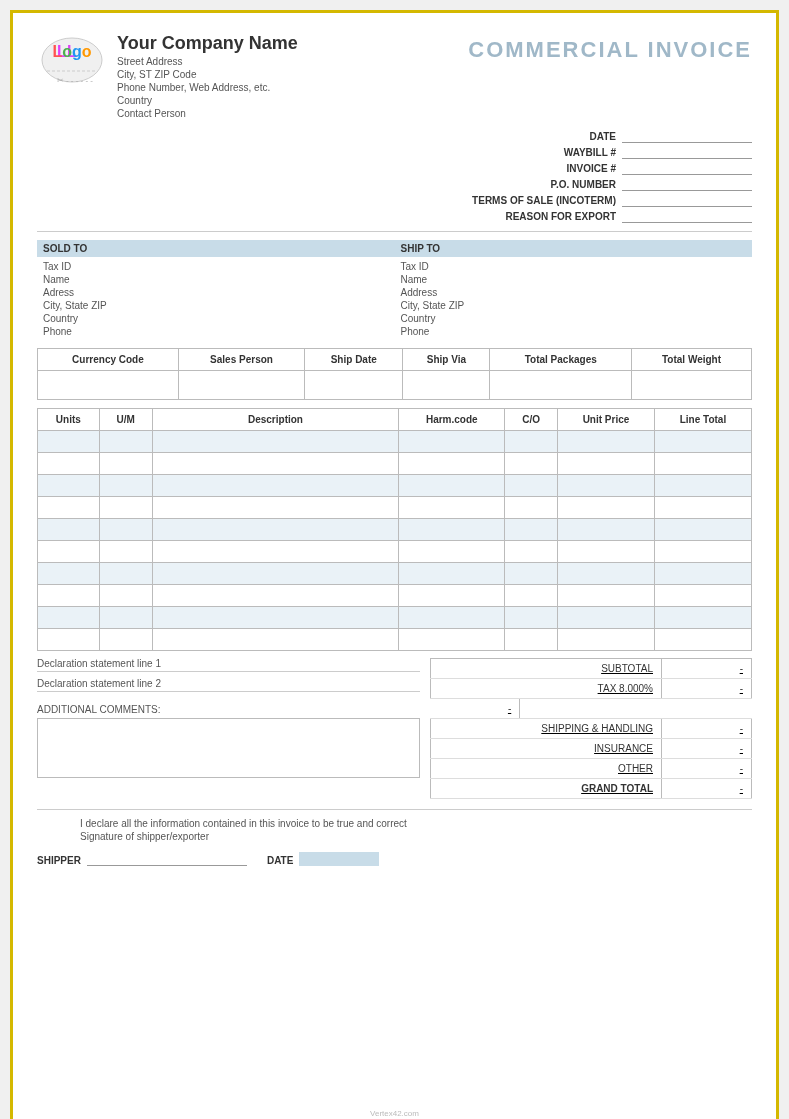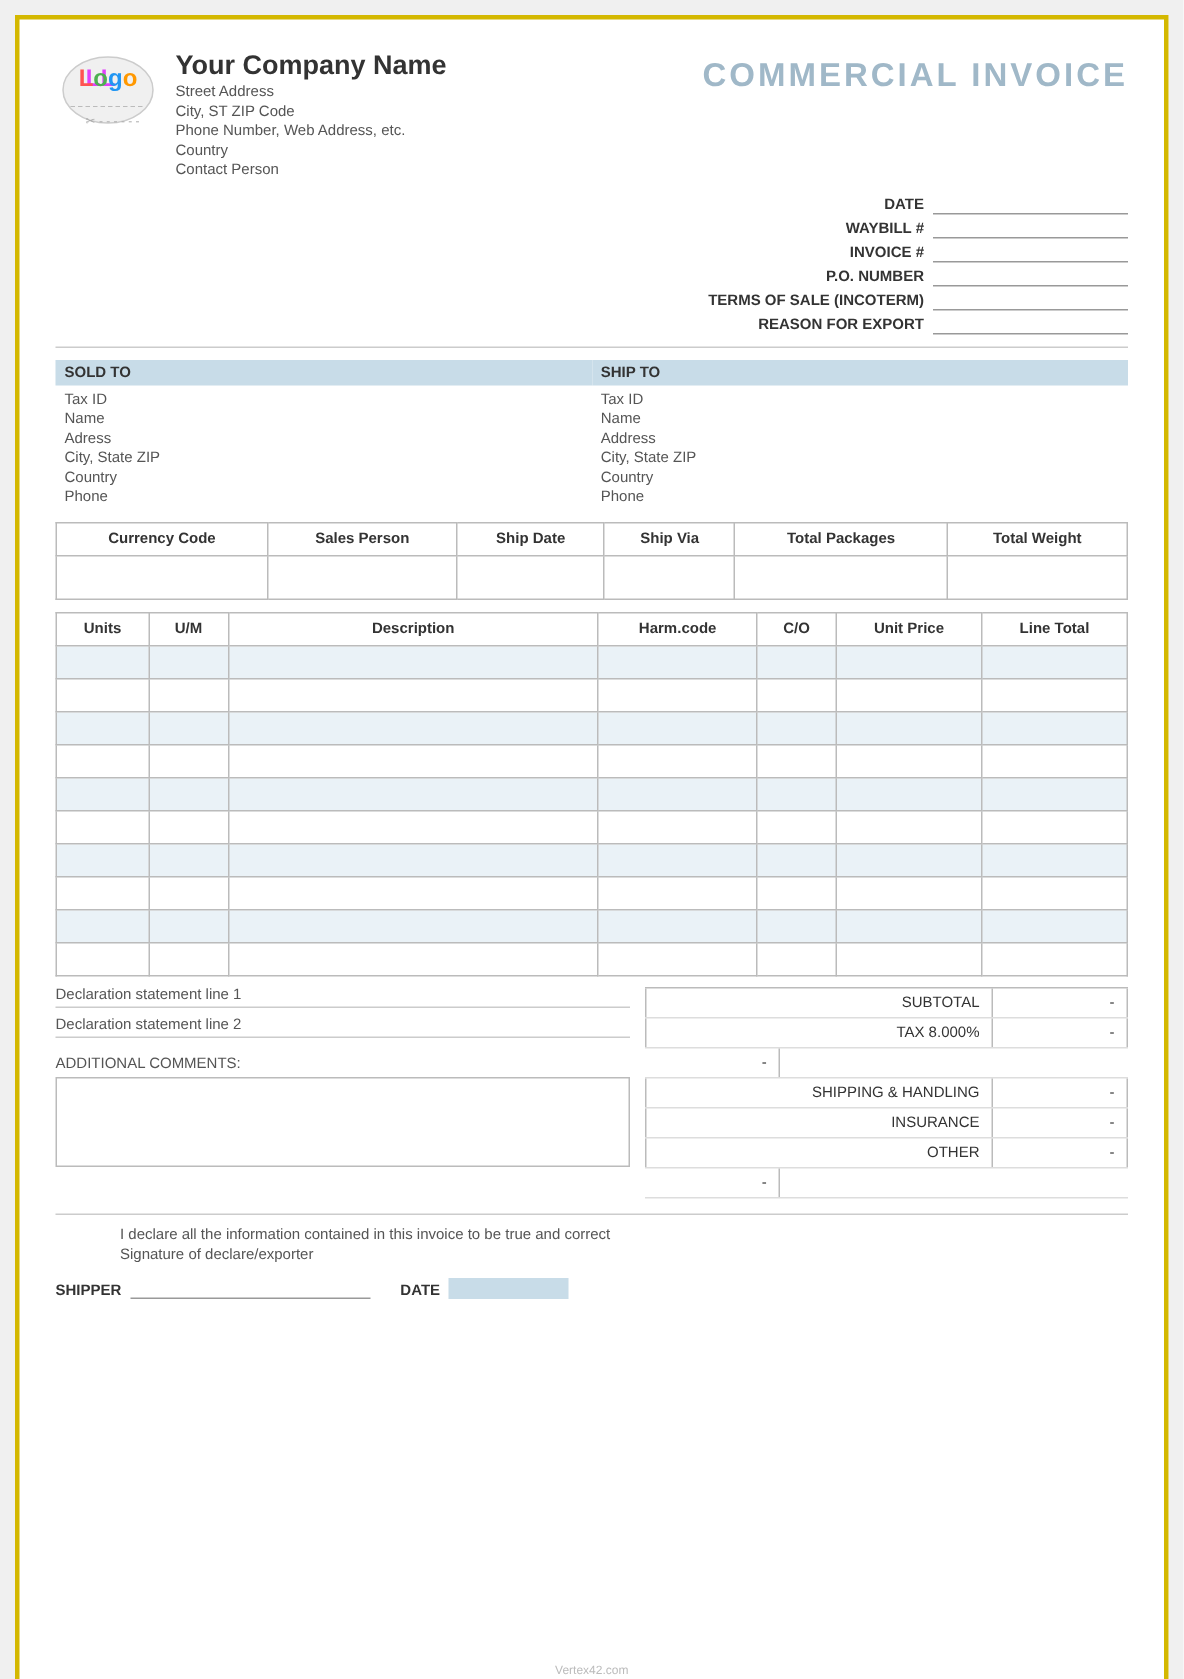--- a/index.html
+++ b/index.html
@@ -187,20 +187,21 @@
 
     .totals-section {
       width: 45%;
       display: flex;
       flex-direction: column;
     }
     .total-row {
       display: flex;
       align-items: stretch;
       border-bottom: 1px solid #ddd;
+      text-decoration: underline;
     }
     .total-label {
       flex: 1;
       text-align: right;
       padding: 4px 8px;
       font-size: 10px;
       color: #333;
       border-right: 1px solid #bbb;
       border-left: 1px solid #bbb;
     }
@@ -516,29 +517,30 @@
           </div>
           <div class="total-row">
             <div class="total-label">INSURANCE</div>
             <div class="total-value">-</div>
           </div>
           <div class="total-row">
             <div class="total-label">OTHER</div>
             <div class="total-value">-</div>
           </div>
           <div class="total-row">
+            <div class="total-label bold">GRAND TOTAL</div>
             <div class="total-value">-</div>
           </div>
         </div>
     </div>
   </div>
 
   <div class="declaration-footer">
     <p>I declare all the information contained in this invoice to be true and correct</p>
-    <p>Signature of declare/exporter</p>
+    <p>Signature of shipper/exporter</p>
   </div>
 
   <div class="signature-row">
     <div class="sig-block">
       <span class="sig-label">SHIPPER</span>
       <div class="sig-line"></div>
     </div>
     <div class="sig-block">
       <span class="sig-date-label">DATE</span>
       <div class="sig-date-box"></div>

